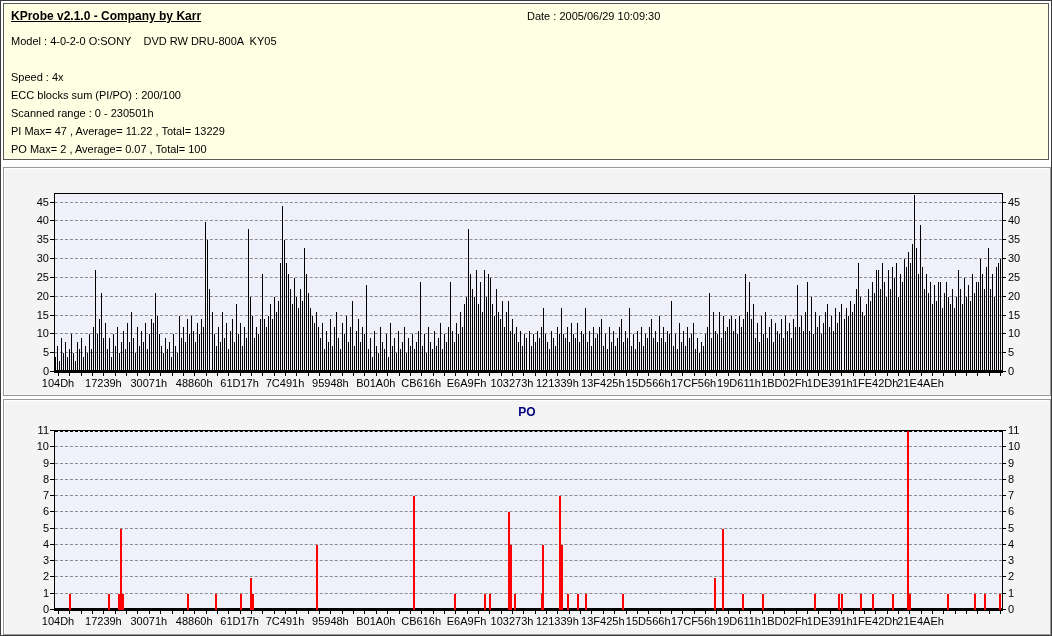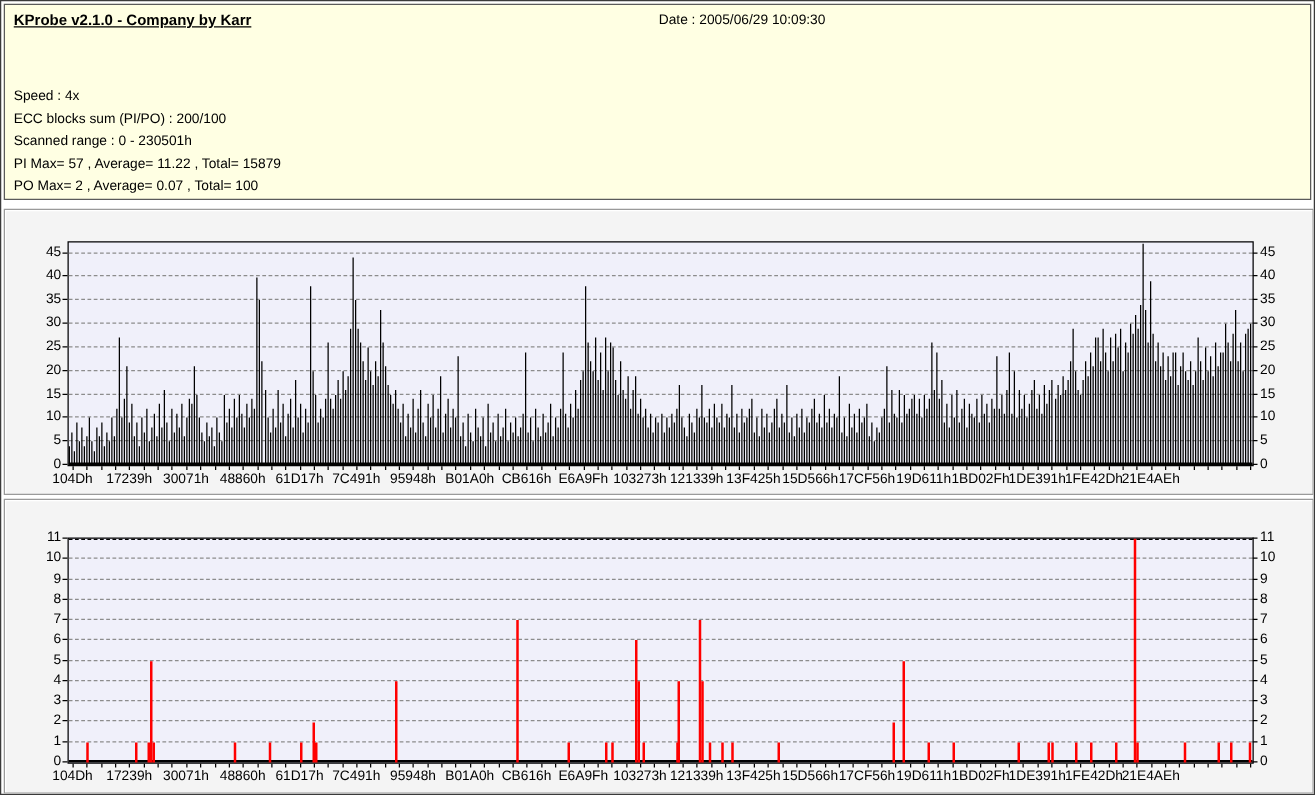--- a/index.html
+++ b/index.html
@@ -49,24 +49,25 @@
   .xlab{position:absolute;font-size:11px;line-height:11px;white-space:nowrap;transform:translateX(-50%);}
 </style>
 </head>
 <body>
 
 <div class="page">
 
   <div class="header-panel">
     <div class="app-title">KProbe v2.1.0 - Company by Karr</div>
     <div class="scan-date">Date : 2005/06/29 10:09:30</div>
+    <div class="info-line" style="top:31px">Model : 4-0-2-0 O:SONY    DVD RW DRU-800A  KY05</div>
     <div class="info-line" style="top:67px">Speed : 4x</div>
     <div class="info-line" style="top:85px">ECC blocks sum (PI/PO) : 200/100</div>
     <div class="info-line" style="top:103px">Scanned range : 0 - 230501h</div>
-    <div class="info-line" style="top:121px">PI Max= 57 , Average= 11.22 , Total= 15879</div>
+    <div class="info-line" style="top:121px">PI Max= 47 , Average= 11.22 , Total= 13229</div>
     <div class="info-line" style="top:139px">PO Max= 2 , Average= 0.07 , Total= 100</div>
   </div>
 
   <div class="chart-panel" id="pi-panel">
     <div class="plot" id="pi-plot">
       <div class="baseline"></div>
     <div class="gridline" style="bottom: 18.8161px;"></div>
         <div class="gridline" style="bottom: 37.6321px;"></div>
         <div class="gridline" style="bottom: 56.4482px;"></div>
         <div class="gridline" style="bottom: 75.2643px;"></div>
@@ -688,20 +689,21 @@
       <div class="xlab" style="left: 644.2px; top: 210px;">15D566h</div>
       <div class="xlab" style="left: 689.6px; top: 210px;">17CF56h</div>
       <div class="xlab" style="left: 735px; top: 210px;">19D611h</div>
       <div class="xlab" style="left: 780.4px; top: 210px;">1BD02Fh</div>
       <div class="xlab" style="left: 825.8px; top: 210px;">1DE391h</div>
       <div class="xlab" style="left: 871.2px; top: 210px;">1FE42Dh</div>
       <div class="xlab" style="left: 916.6px; top: 210px;">21E4AEh</div>
     </div>
 
   <div class="chart-panel" id="po-panel">
+    <div class="chart-title" style="color: rgb(0, 0, 128);">PO</div>
     <div class="plot" id="po-plot">
       <div class="baseline"></div>
     <div class="gridline" style="bottom: 16.2727px;"></div>
         <div class="gridline" style="bottom: 32.5455px;"></div>
         <div class="gridline" style="bottom: 48.8182px;"></div>
         <div class="gridline" style="bottom: 65.0909px;"></div>
         <div class="gridline" style="bottom: 81.3636px;"></div>
         <div class="gridline" style="bottom: 97.6364px;"></div>
         <div class="gridline" style="bottom: 113.909px;"></div>
         <div class="gridline" style="bottom: 130.182px;"></div>

